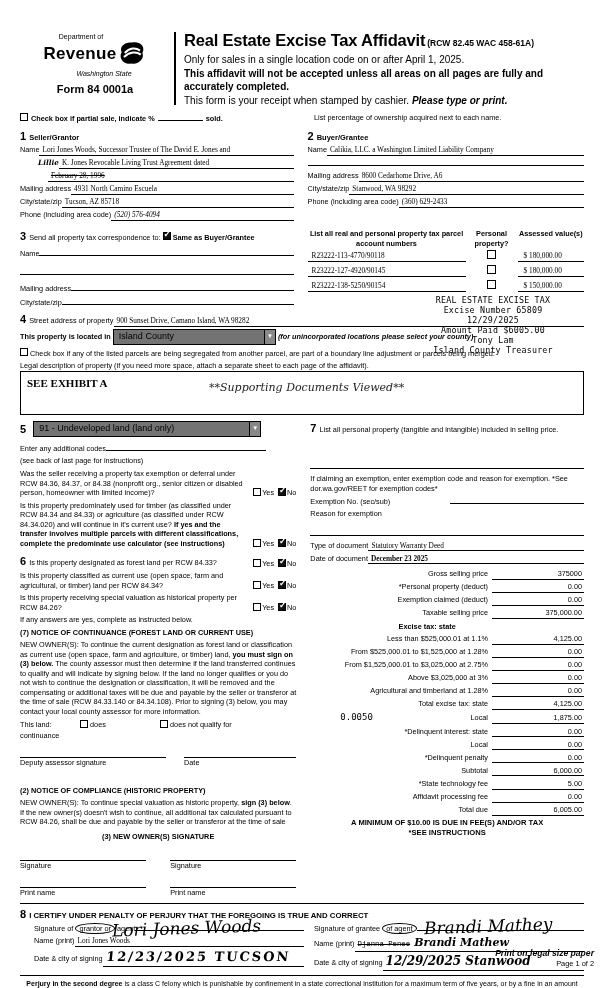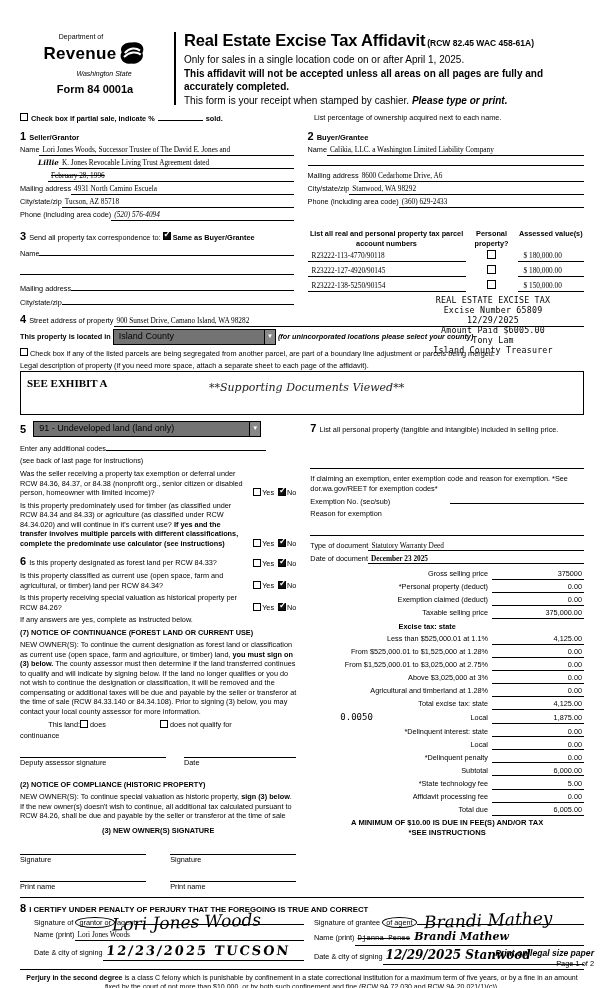--- a/index.html
+++ b/index.html
@@ -317,30 +317,30 @@
         <span class="yn"><span class="cb"></span><span>Yes</span><span class="cb checked"></span><span>No</span></span>
       </div>
       <div class="q">
         <span class="qtext">Is this property receiving special valuation as historical property per RCW 84.26?</span>
         <span class="yn"><span class="cb"></span><span>Yes</span><span class="cb checked"></span><span>No</span></span>
       </div>
       <div class="para">If any answers are yes, complete as instructed below.</div>
       <div class="para notice-title">(7) NOTICE OF CONTINUANCE (FOREST LAND OR CURRENT USE)</div>
       <div class="para"><span>NEW OWNER(S): To continue the current designation as forest land or classification as current use (open space, farm and agriculture, or timber) land, </span><span class="b">you must sign on (3) below.</span><span> The county assessor must then determine if the land transferred continues  to qualify and will indicate by signing below. If the land no longer qualifies or you do not wish to continue the designation or classification, it will be removed and the compensating or additional taxes will be due and payable by the seller or transferor at the time of sale (RCW 84.33.140 or 84.34.108). Prior to signing (3) below, you may contact your local county assessor for more information.</span></div>
       <div class="row" style="margin-top:4px; margin-bottom:1px;">
-        <span style="width:60px;text-align:right;">This land:</span>
+        <span style="width:60px;">This land:</span>
         <span style="width:80px;"><span class="cb"></span> <span>does</span></span>
         <span><span class="cb"></span> <span>does not qualify for</span></span>
       </div>
       <div class="mb4">continuance</div>
       <div class="row" style="gap:18px; margin-top:8px;">
         <span style="flex:1.3;"><span class="sigline" style="display:block;"></span><span>Deputy assessor signature</span></span>
         <span style="flex:1;"><span class="sigline" style="display:block;"></span><span>Date</span></span>
       </div>
-      <div class="para notice-title" style="margin-top:12px;">(2) NOTICE OF COMPLIANCE (HISTORIC PROPERTY)</div>
+      <div class="para notice-title" style="margin-top:18px;">(2) NOTICE OF COMPLIANCE (HISTORIC PROPERTY)</div>
       <div class="para"><span>NEW OWNER(S): To continue special valuation as historic property, </span><span class="b">sign (3) below</span><span>. If the new owner(s) doesn't wish to continue, all additional tax calculated pursuant to RCW 84.26, shall be due and payable by the seller or transferor at the time of sale</span></div>
       <div class="sig3-title">(3) NEW OWNER(S) SIGNATURE</div>
       <div class="sigcols">
         <div class="sigcol">
             <div class="sigline"></div>
             <div>Signature</div>
           </div>
         <div class="sigcol">
             <div class="sigline"></div>
             <div>Signature</div>

